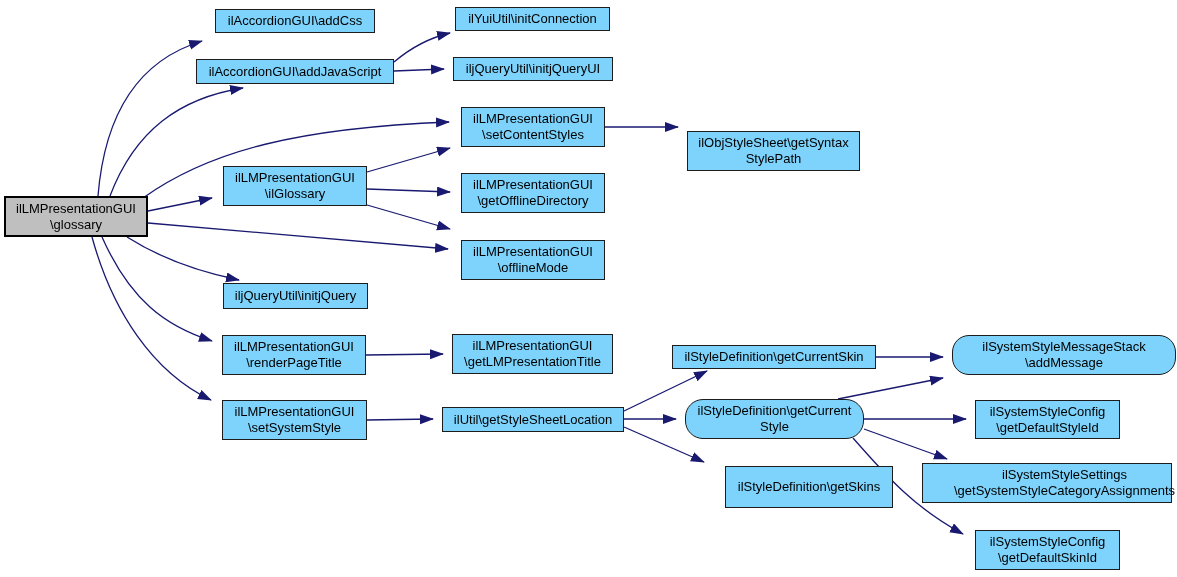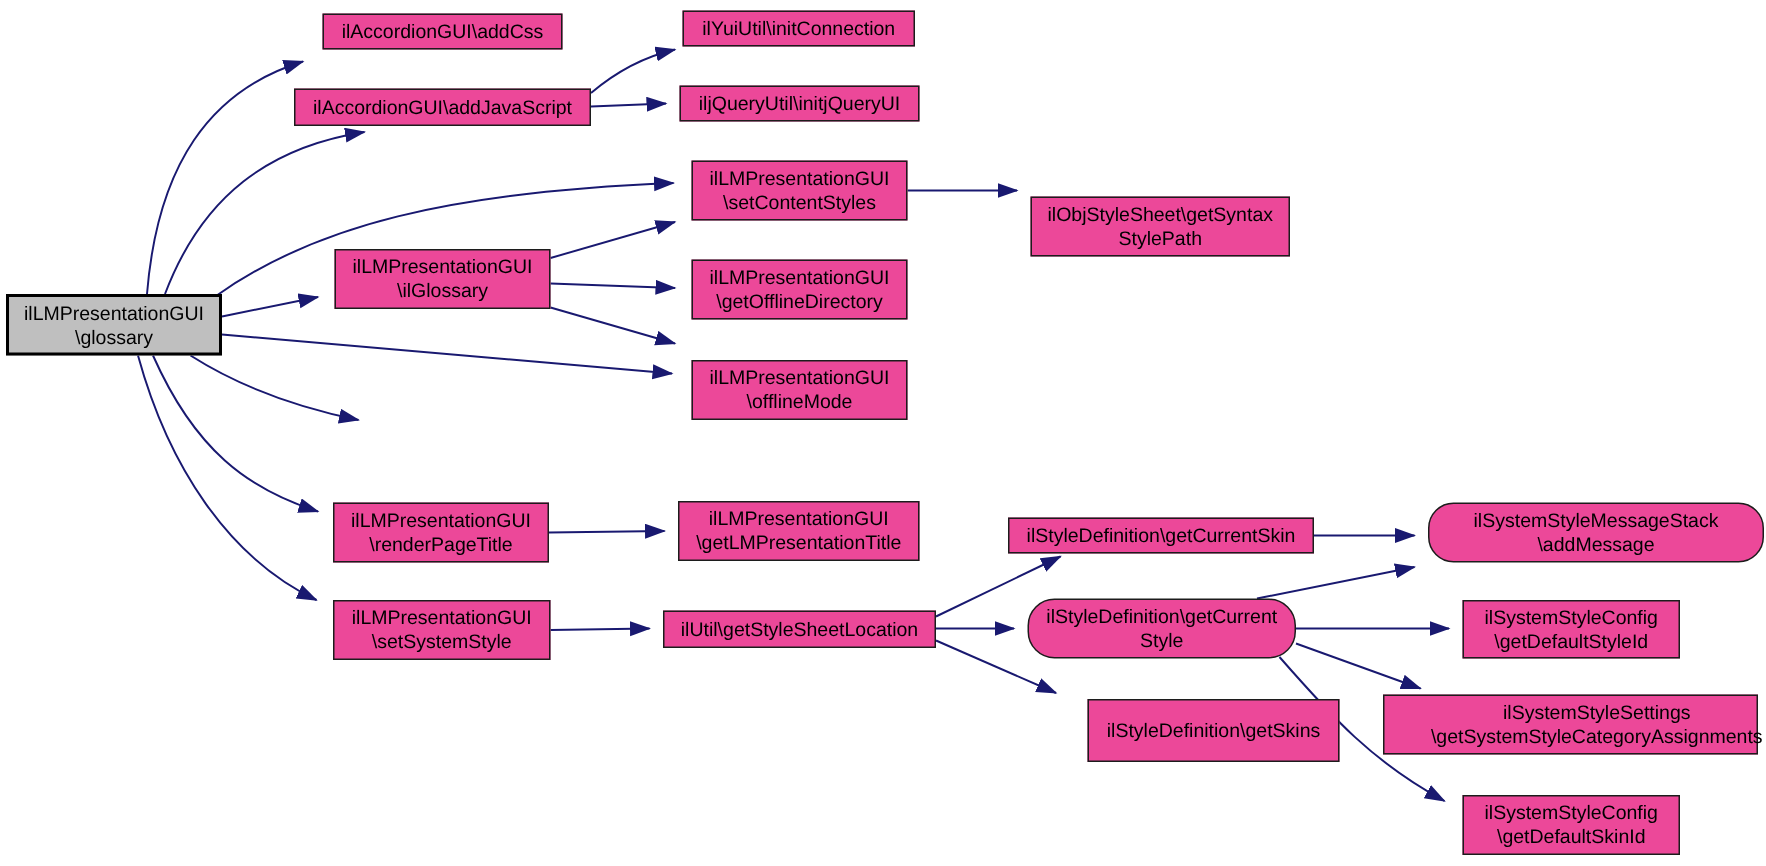--- a/index.html
+++ b/index.html
@@ -8,21 +8,21 @@
     width:1177px;height:577px;
     background:#ffffff;
     font-family:"Liberation Sans", sans-serif;
     overflow:hidden;
   }
   .edges{position:absolute;left:0;top:0;width:1177px;height:577px;z-index:1;}
   .edge{fill:none;stroke:#191970;stroke-width:1.3px;}
   .node{
     position:absolute;
     box-sizing:border-box;
-    background:#ec4899;
+    background:#7dd3fc;
     border:1px solid #1c1c1c;
     color:#000000;
     display:flex;flex-direction:column;
     align-items:center;justify-content:center;
     text-align:center;
     font-size:13px;line-height:16px;
     white-space:nowrap;
     z-index:2;
     cursor:pointer;
   }
@@ -109,20 +109,23 @@
   <div class="node" style="left:461px;top:173px;width:144px;height:40px;">
     <span>ilLMPresentationGUI</span>
     <span>\getOfflineDirectory</span>
   </div>
 
   <div class="node" style="left:461px;top:240px;width:144px;height:40px;">
     <span>ilLMPresentationGUI</span>
     <span>\offlineMode</span>
   </div>
 
+  <div class="node" style="left:223px;top:283px;width:145px;height:26px;">
+    <span>iljQueryUtil\initjQuery</span>
+  </div>
 
   <div class="node" style="left:222px;top:335px;width:144px;height:40px;">
     <span>ilLMPresentationGUI</span>
     <span>\renderPageTitle</span>
   </div>
 
   <div class="node" style="left:452px;top:334px;width:161px;height:40px;">
     <span>ilLMPresentationGUI</span>
     <span>\getLMPresentationTitle</span>
   </div>

